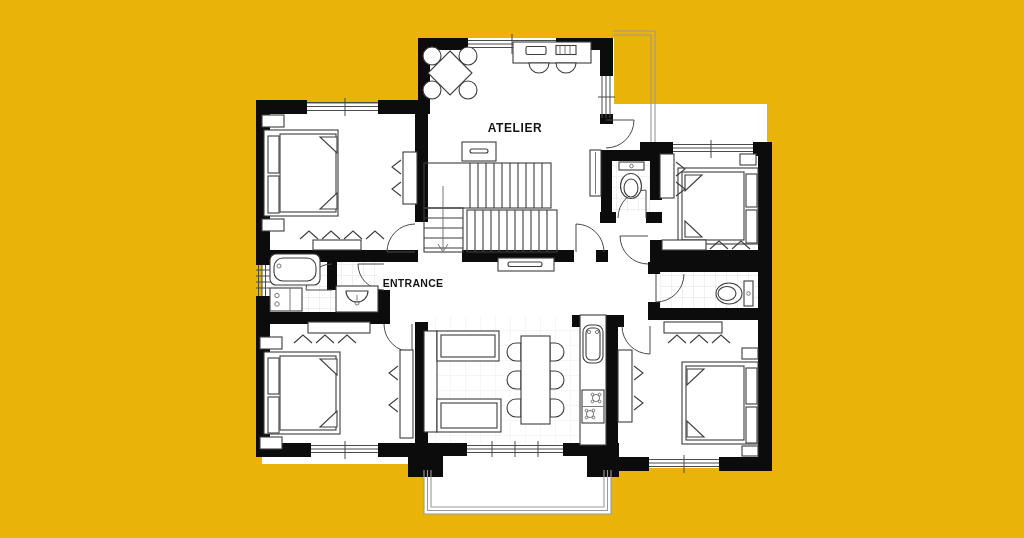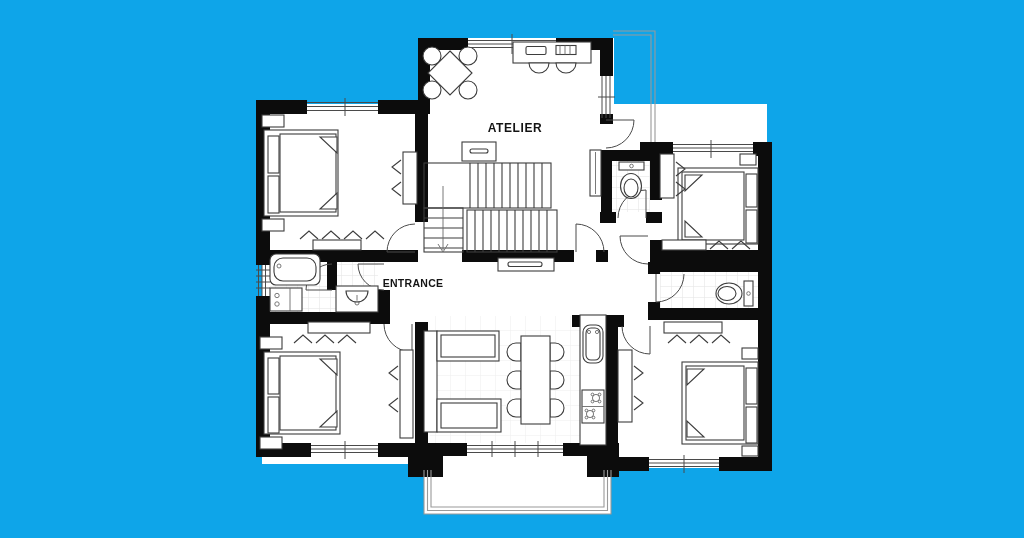--- a/index.html
+++ b/index.html
@@ -1,16 +1,16 @@
 <!DOCTYPE html>
 <html><head>
 <meta charset="utf-8">
 <style>
   html,body{margin:0;padding:0;background:#fafafa;}
-  .stage{position:relative;width:1024px;height:538px;background:#0ea5e9;overflow:hidden;
+  .stage{position:relative;width:1024px;height:538px;background:#eab308;overflow:hidden;
          font-family:"Liberation Sans",sans-serif;text-align:center;}
   svg{position:absolute;left:0;top:0;}
   .floor{fill:#ffffff;}
   .w{fill:#0c0c0c;}
   .f{fill:#ffffff;stroke:#3d3d3d;stroke-width:1.1;}
   .ln{fill:none;stroke:#3d3d3d;stroke-width:1.1;}
   .thin{fill:none;stroke:#6a6a6a;stroke-width:0.9;}
   .win{fill:none;stroke:#4a4a4a;stroke-width:1;}
   .arc{fill:none;stroke:#4a4a4a;stroke-width:1;}
   .rail{fill:none;stroke:#9a9a9a;stroke-width:1.1;}

